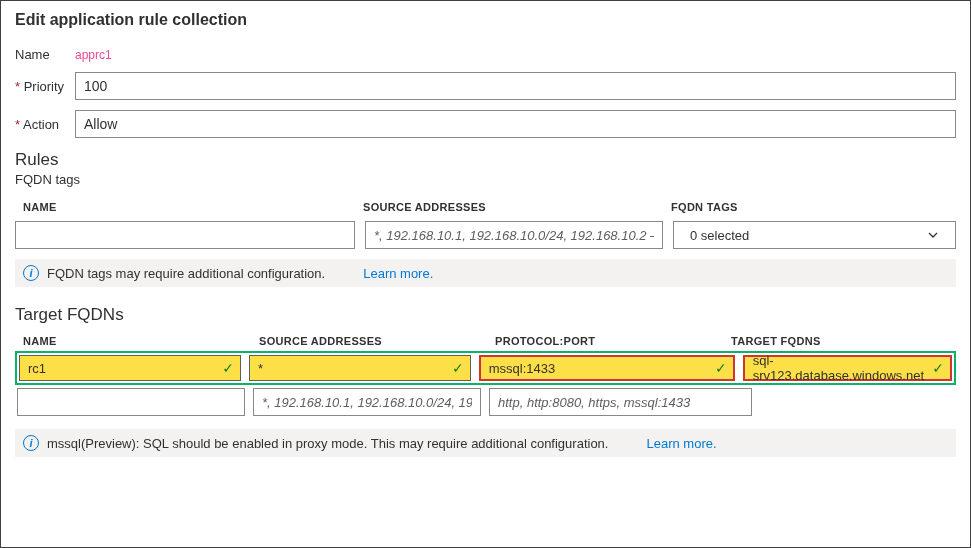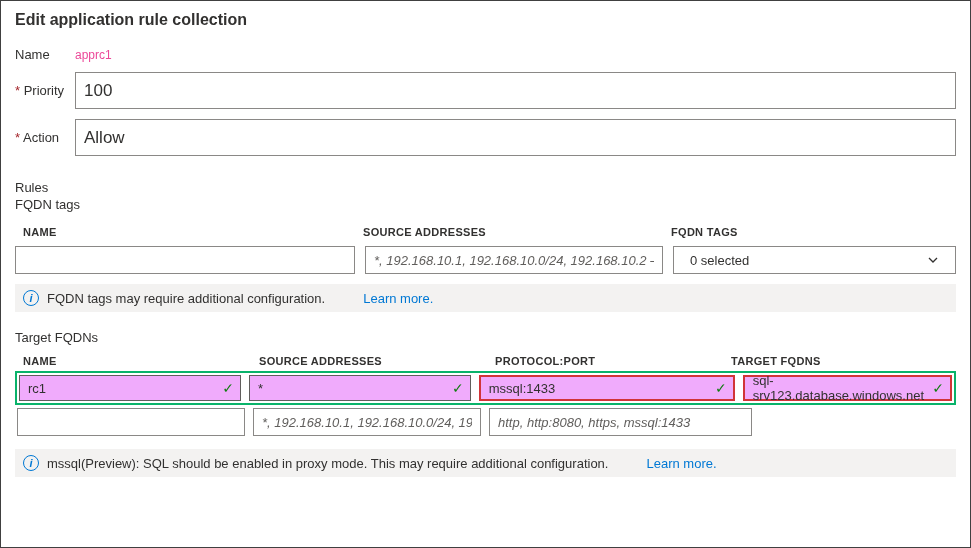--- a/index.html
+++ b/index.html
@@ -33,31 +33,31 @@
   .req::before {
     content: "* ";
     color: #a4262c;
   }
   .name-value {
     font-size: 12px;
     color: #ec4899;
   }
   input.text-field {
     flex: 1;
-    height: 37px;
+    height: 28px;
     border: 1px solid #8a8886;
     padding: 0 8px;
+    font-size: 14px;
+    font-family: inherit;
+    background: #fff;
+    color: #323130;
+  }
+  .section-label {
     font-size: 17px;
-    font-family: inherit;
-    background: #fff;
-    color: #323130;
-  }
-  .section-label {
-    font-size: 13px;
-    margin: 24px 0 2px 0;
+    margin: 12px 0 2px 0;
   }
   .sub-label {
     font-size: 13px;
     margin: 2px 0 8px 0;
   }
   
   .ft-head {
     display: flex;
     font-size: 11px;
     font-weight: 600;
@@ -153,21 +153,21 @@
   .tf-row .w2 { width: 228px; }
   .tf-row .w3 { width: 263px; }
   .tf-row .w4 { flex: 1; }
   .boxed {
     border: 1px solid #605e5c;
     height: 26px;
     display: flex;
     align-items: center;
     padding: 0 26px 0 8px;
     font-size: 13px;
-    background: #f0abfc;
+    background: #fde047;
     position: relative;
   }
   .boxed.red { border: 2px solid #d13438; }
   .check {
     position: absolute;
     right: 6px;
     top: 50%;
     transform: translateY(-50%);
     color: #107c10;
     font-size: 14px;

